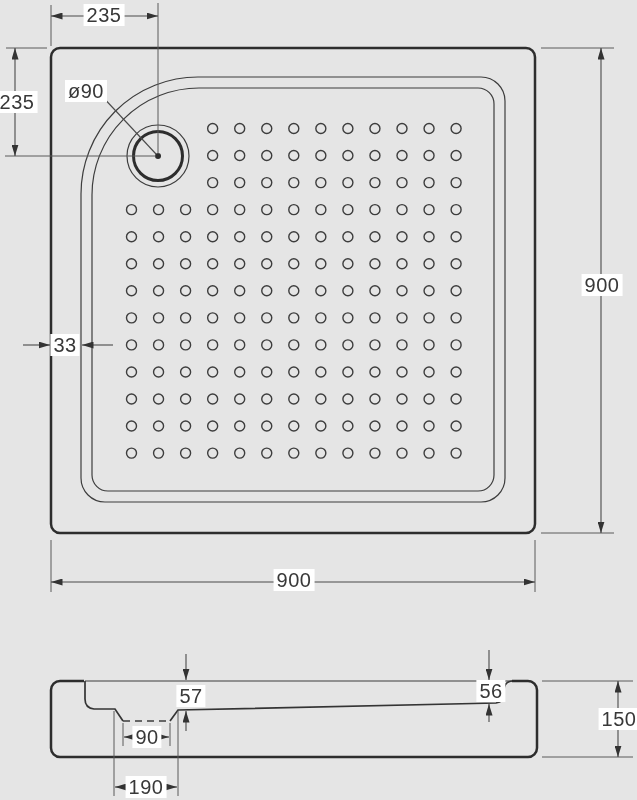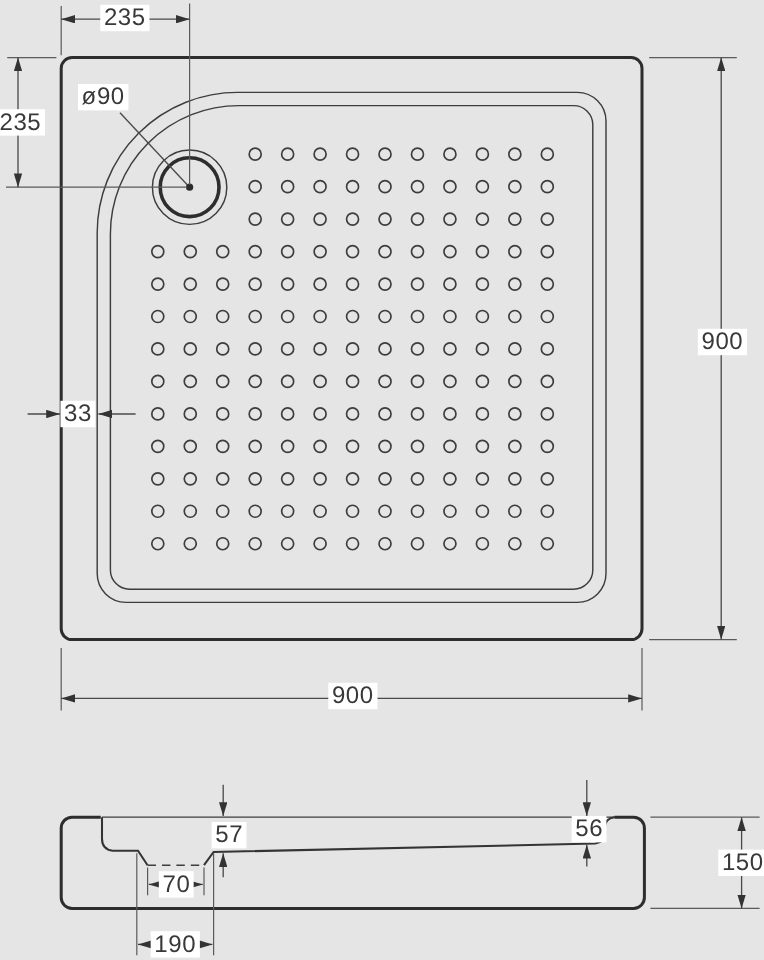--- a/index.html
+++ b/index.html
@@ -266,22 +266,22 @@
       <line x1="165" y1="787" x2="177" y2="787" class="dimline" marker-end="url(#arr)"></line>
 
       <line x1="542" y1="681" x2="633" y2="681" class="extline"></line>
       <line x1="542" y1="757" x2="633" y2="757" class="extline"></line>
       <line x1="618" y1="681" x2="618" y2="757" class="dimline" marker-start="url(#arr)" marker-end="url(#arr)"></line>
     </g>
   </svg>
 
   <div class="dim-label" style="left:104px; top:15px;">235</div>
   <div class="dim-label" style="left:17px;  top:102px;">235</div>
-  <div class="dim-label" style="left:86px;  top:81px;">ø90</div>
+  <div class="dim-label" style="left:86px;  top:91px;">ø90</div>
   <div class="dim-label" style="left:65px;  top:345px;">33</div>
   <div class="dim-label" style="left:602px; top:285px;">900</div>
   <div class="dim-label" style="left:294px; top:580px;">900</div>
   <div class="dim-label" style="left:191px; top:696px;">57</div>
   <div class="dim-label" style="left:491px; top:691px;">56</div>
-  <div class="dim-label" style="left:147px; top:737px;">70</div>
+  <div class="dim-label" style="left:147px; top:737px;">90</div>
   <div class="dim-label" style="left:146px; top:787px;">190</div>
   <div class="dim-label" style="left:619px; top:719px;">150</div>
 </div>
 
 </body></html>

